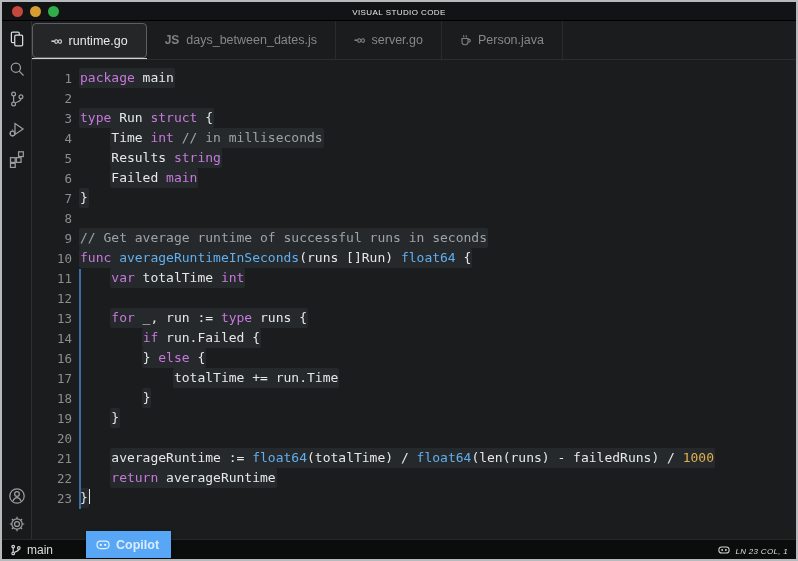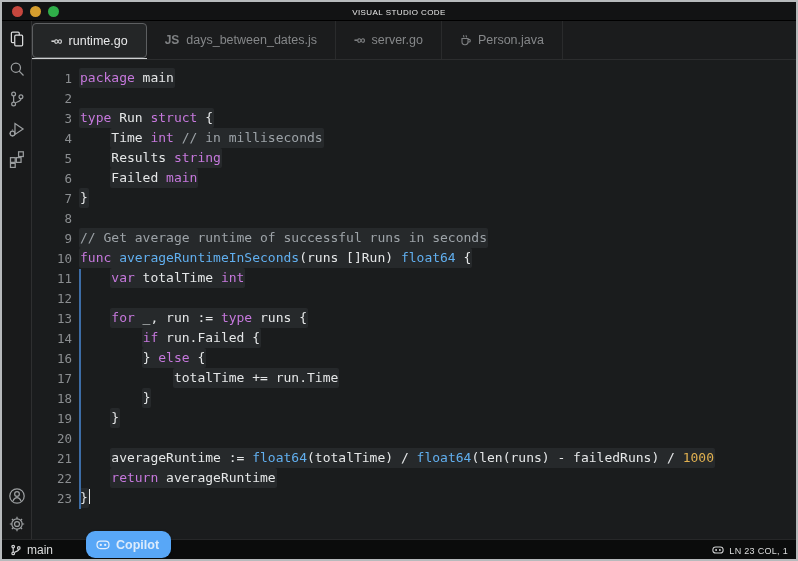--- a/index.html
+++ b/index.html
@@ -78,26 +78,26 @@
   .seg-num{color:var(--c-num);}
   .indent-guide{position:absolute;width:2px;background:#3d6da6;left:47px;}
   .cursor{display:inline-block;width:1.5px;height:15px;background:#e6e6e6;vertical-align:middle;margin-left:1px;}
   
   .statusbar{
     height:20px;background:#0b0c0c;border-top:1px solid #262728;
     display:flex;align-items:center;justify-content:space-between;
     color:#dcdddd;font-size:12px;padding:0 8px;
   }
   .sb-left,.sb-right{display:flex;align-items:center;gap:5px;cursor:pointer;}
-  .sb-right{font-variant-caps:all-small-caps;font-size:13px;letter-spacing:.3px;}
+  .sb-right{font-variant-caps:all-small-caps;font-size:11px;letter-spacing:.3px;font-style:italic;}
   .sb-icon svg{width:12px;height:12px;stroke:#d2d3d4;fill:none;stroke-width:1.2;display:block;}
   
   .copilot-btn{
     position:absolute;left:84px;top:529px;height:27px;padding:0 12px 0 10px;
-    background:var(--c-copilot);border-radius:9px;display:flex;align-items:center;gap:6px;
+    background:var(--c-copilot);border-radius:0;display:flex;align-items:center;gap:6px;
     cursor:pointer;box-shadow:0 1px 3px rgba(0,0,0,.4);
   }
   .copilot-btn svg{width:14px;height:12px;display:block;}
   .copilot-btn span{color:#dcebfb;font-size:12.5px;font-weight:bold;}
 </style>
 </head>
 <body>
 
 <div class="window" style="--c-kw: #c678dd; --c-fn: #61afef; --c-tx: #e5e7e8; --c-cm: #9da3a8; --c-num: #e0b050; --c-copilot: #58a7f7;">
 

